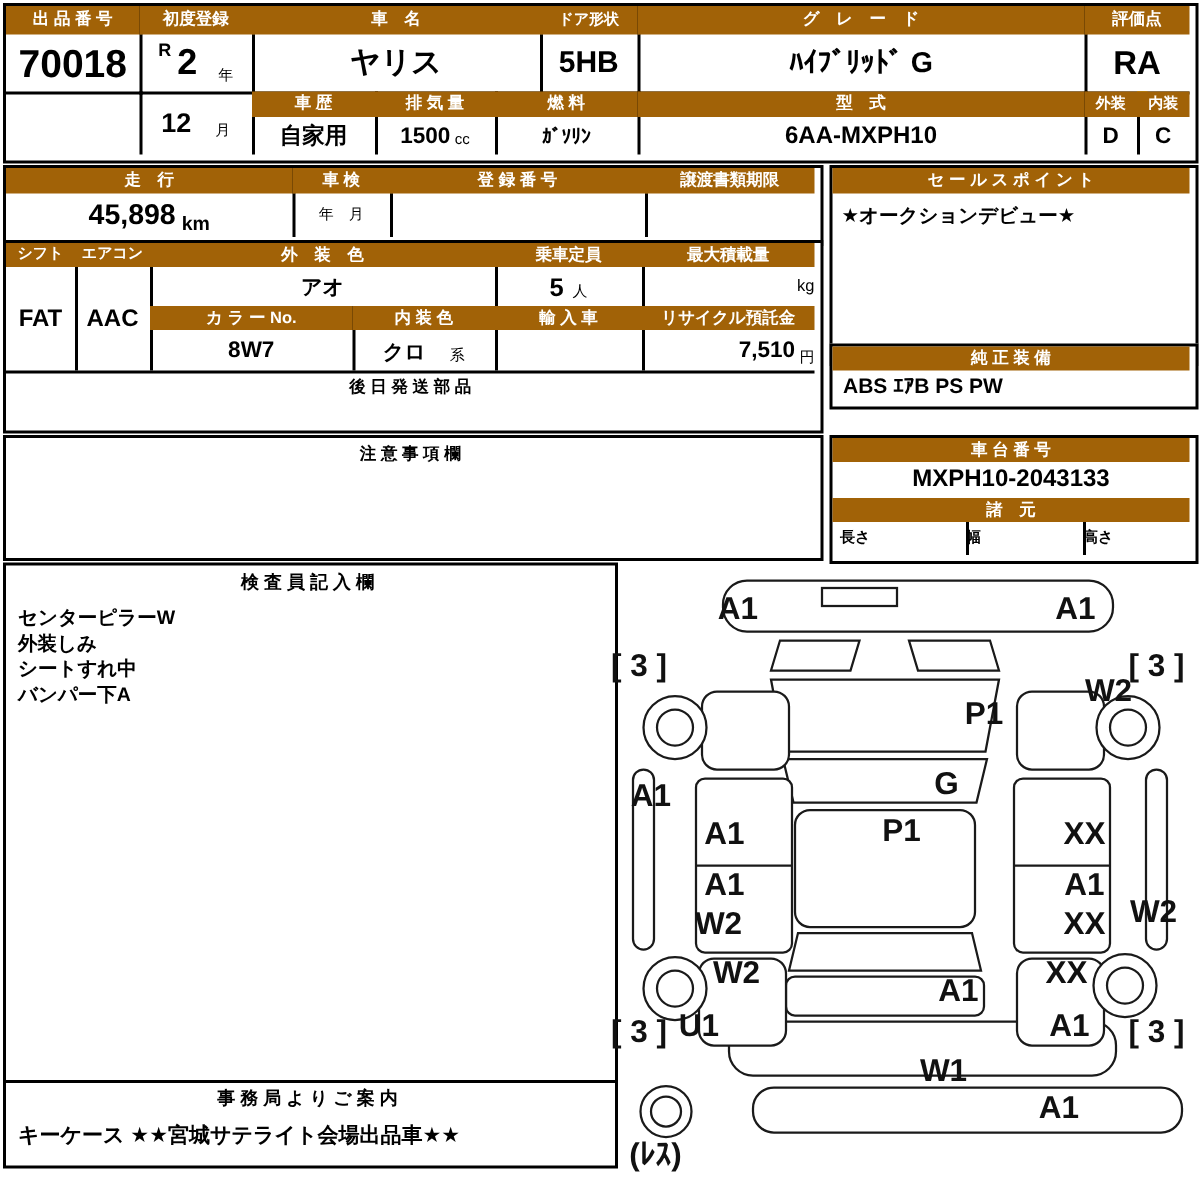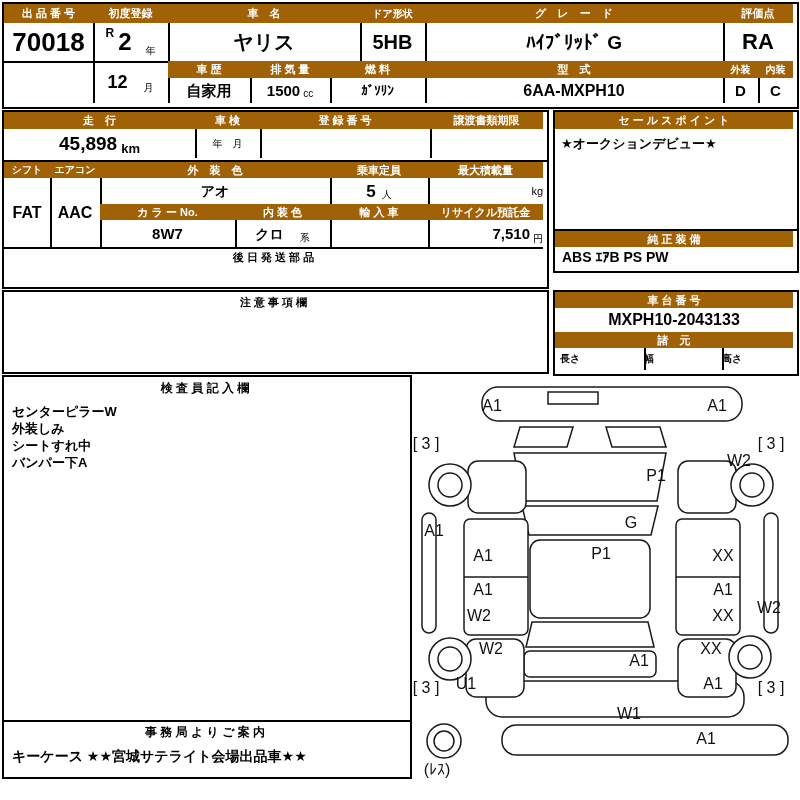--- a/index.html
+++ b/index.html
@@ -5,21 +5,21 @@
   html,body{margin:0;padding:0}
   body{width:800px;height:800px;background:#fff;font-family:"Liberation Sans","DejaVu Sans",sans-serif;color:#000}
   #sheet{position:relative;width:800px;height:800px;background:#fff;overflow:hidden}
   .box{position:absolute;border:2px solid #000;background:#fff}
   .bar{position:absolute;background:#a16207;color:#fff;display:flex;align-items:center;justify-content:center;font-size:11px;font-weight:bold;line-height:1;white-space:pre}
   .cell{position:absolute;display:flex;align-items:center;justify-content:center;font-weight:bold;white-space:pre;line-height:1}
   .b2r{border-right:2px solid #000}
   .b2b{border-bottom:2px solid #000}
   .n{font-weight:normal}
   .hdrline{position:absolute;display:flex;align-items:center;justify-content:center;font-weight:bold;font-size:11px;white-space:pre}
-  .mk{position:absolute;transform:translate(-50%,-50%);font-size:16px;font-weight:400;white-space:pre;color:#111;line-height:1}
+  .mk{position:absolute;transform:translate(-50%,-50%);font-size:21px;font-weight:700;white-space:pre;color:#111;line-height:1}
   .noteline{font-size:13px;font-weight:bold;line-height:17px;white-space:pre}
   svg{display:block}
 </style>
 </head>
 <body>
 
 <div id="sheet">
 
   <div class="box" style="left:2px;top:2px;width:793px;height:103px">
     <div class="bar b2r" style="left:0;top:0;width:89px;height:19px">出 品 番 号</div>

